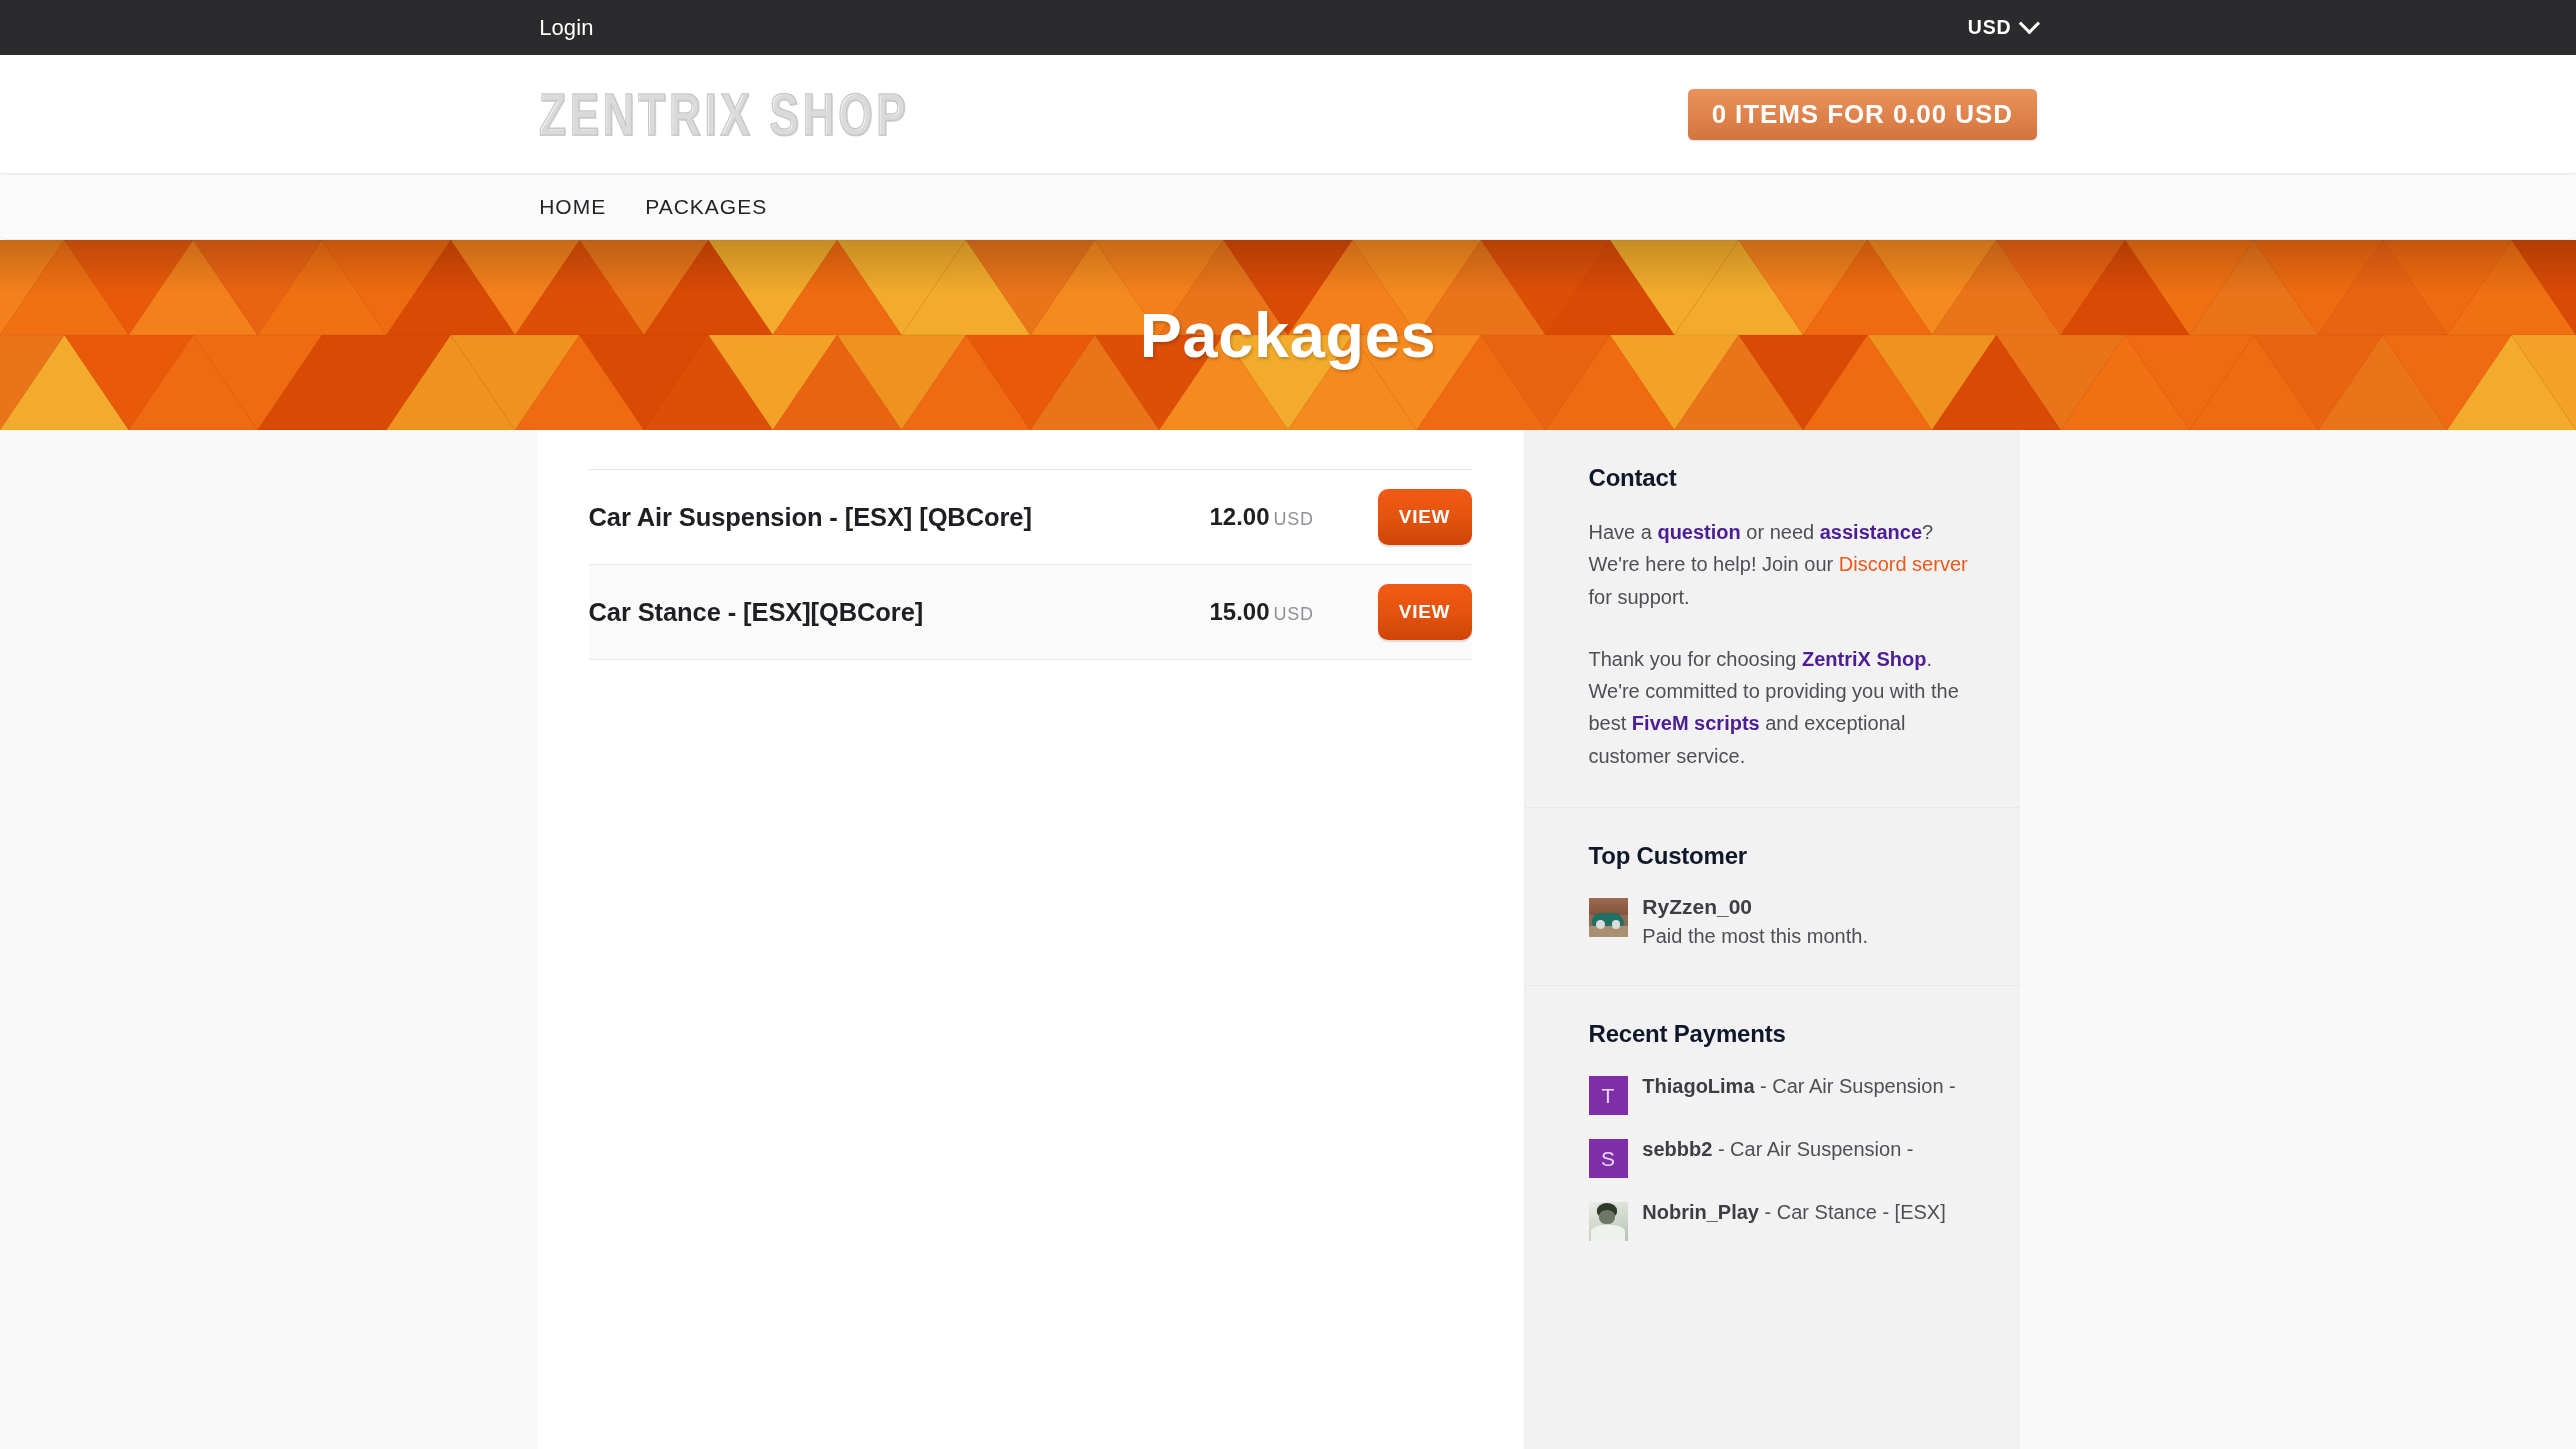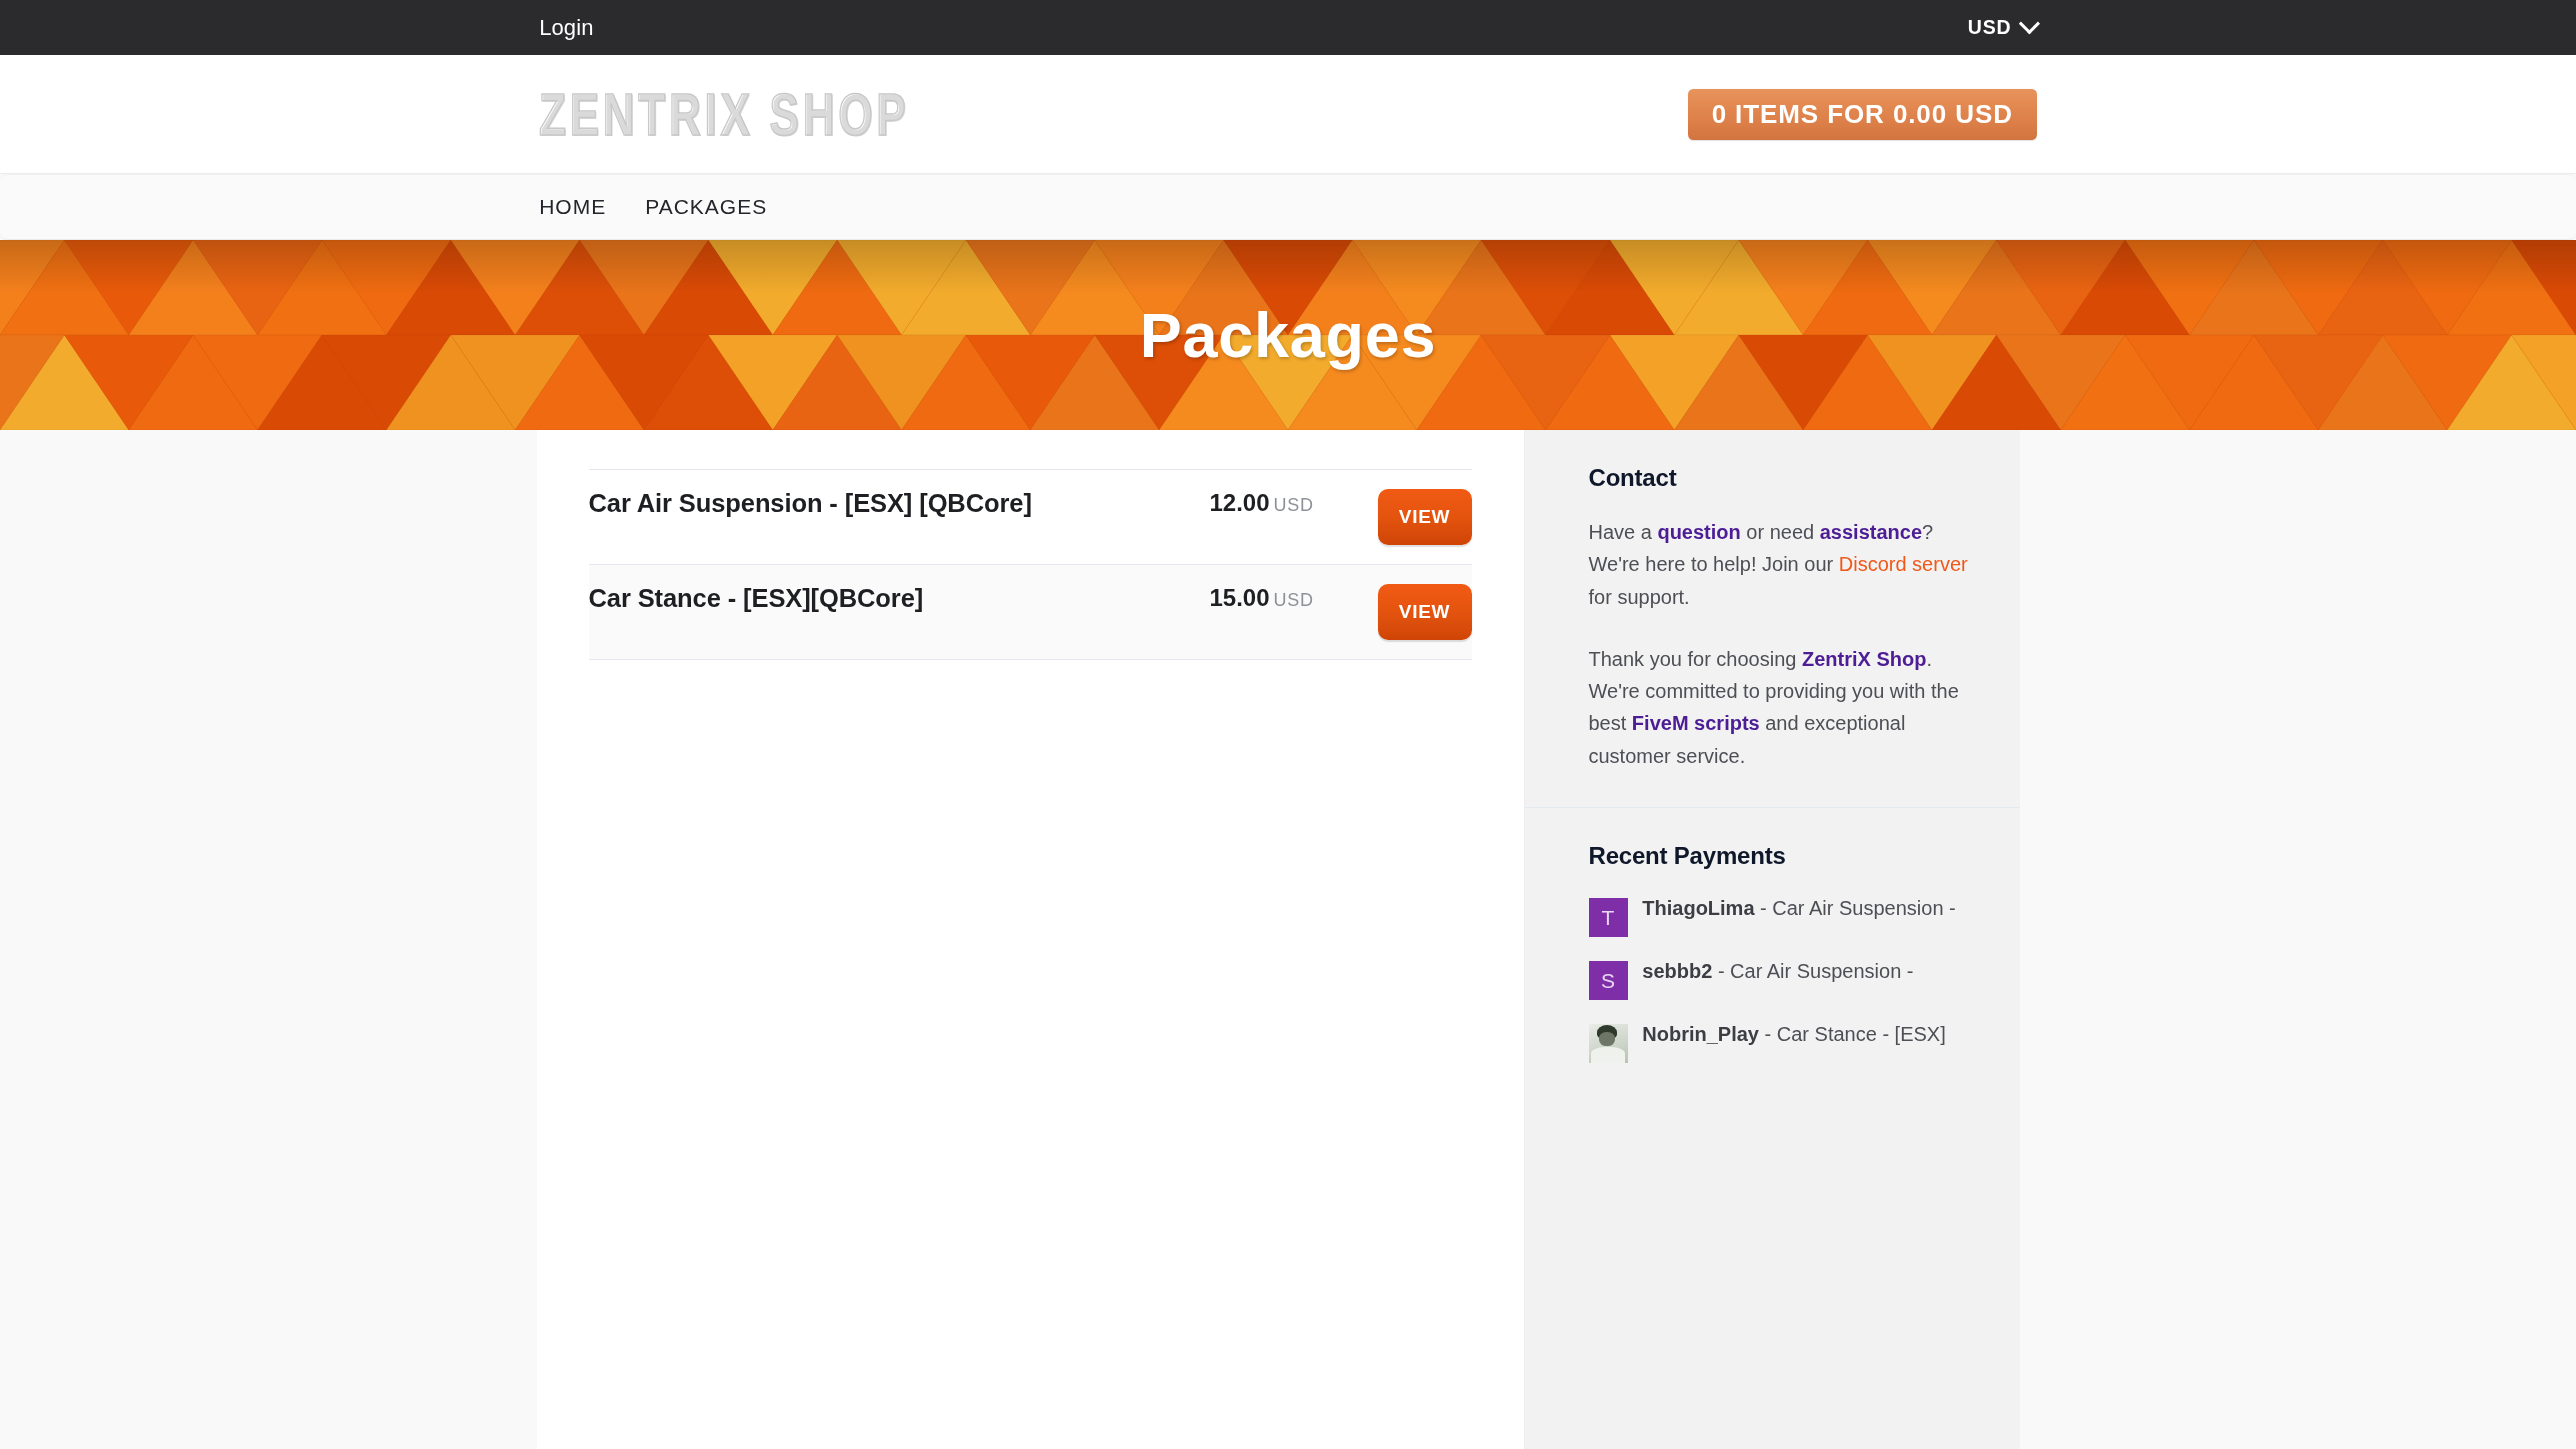--- a/index.html
+++ b/index.html
@@ -173,21 +173,21 @@
     flex: 0 0 496px;
     background: #f2f2f2;
     border-left: 0.7px solid #ededed;
   }
   .spacer-right { flex: 1 1 auto; background: #f9f9f9; }
 
   
   .pkg-list { border-top: 0.7px solid #e4e8ee; }
   .pkg-row {
     display: flex;
-    align-items: flex-start;
+    align-items: center;
     padding: 19px 0;
     min-height: 86px;
     border-bottom: 0.7px solid #e4e8ee;
     cursor: pointer;
   }
   .pkg-row.alt { background: #fafafa; }
   .pkg-name {
     flex: 1 1 auto;
     font-size: 25.5px;
     font-weight: 700;
@@ -443,20 +443,36 @@
     </div>
 
     <div class="sidebar">
 
       <div class="side-sec">
         <div class="side-title">Contact</div>
         <p class="side-p"><span>Have a </span><b>question</b><span> or need </span><b>assistance</b><span>? We're here to help! Join our </span><a class="side-link">Discord server</a><span> for support.</span></p>
         <p class="side-p"><span>Thank you for choosing </span><b>ZentriX Shop</b><span>. We're committed to providing you with the best </span><b>FiveM scripts</b><span> and exceptional customer service.</span></p>
       </div>
 
+      <div class="side-sec">
+        <div class="side-title">Top Customer</div>
+        <div class="customer-row">
+          <div class="avatar-img">
+            <span class="sky"></span>
+            <span class="ground"></span>
+            <span class="car"></span>
+            <span class="wheel w1"></span>
+            <span class="wheel w2"></span>
+          </div>
+          <div>
+            <div class="cust-name">RyZzen_00</div>
+            <div class="cust-sub">Paid the most this month.</div>
+          </div>
+        </div>
+      </div>
 
       <div class="side-sec">
         <div class="side-title">Recent Payments</div>
 
         <div class="pay-row">
           <div class="pay-avatar">T</div>
           <div class="pay-text"><b>ThiagoLima</b><span> - Car Air Suspension -</span></div>
         </div>
 
         <div class="pay-row">

